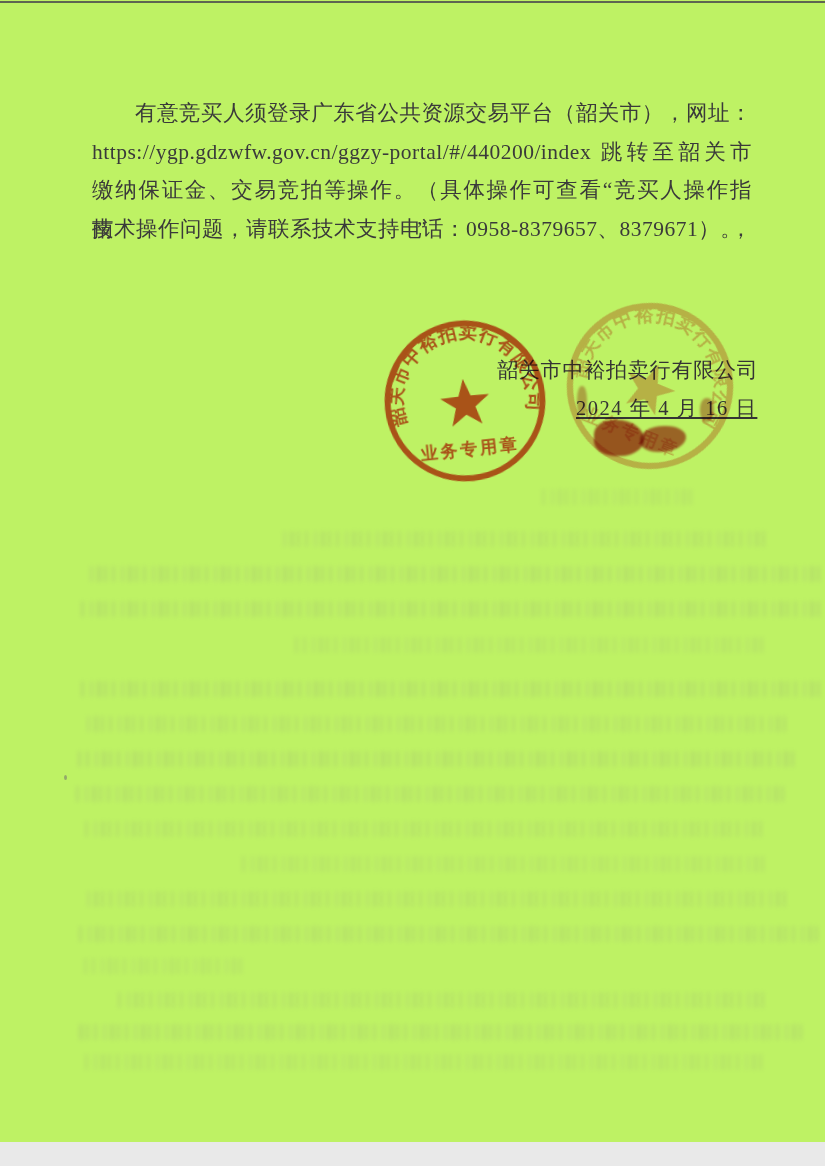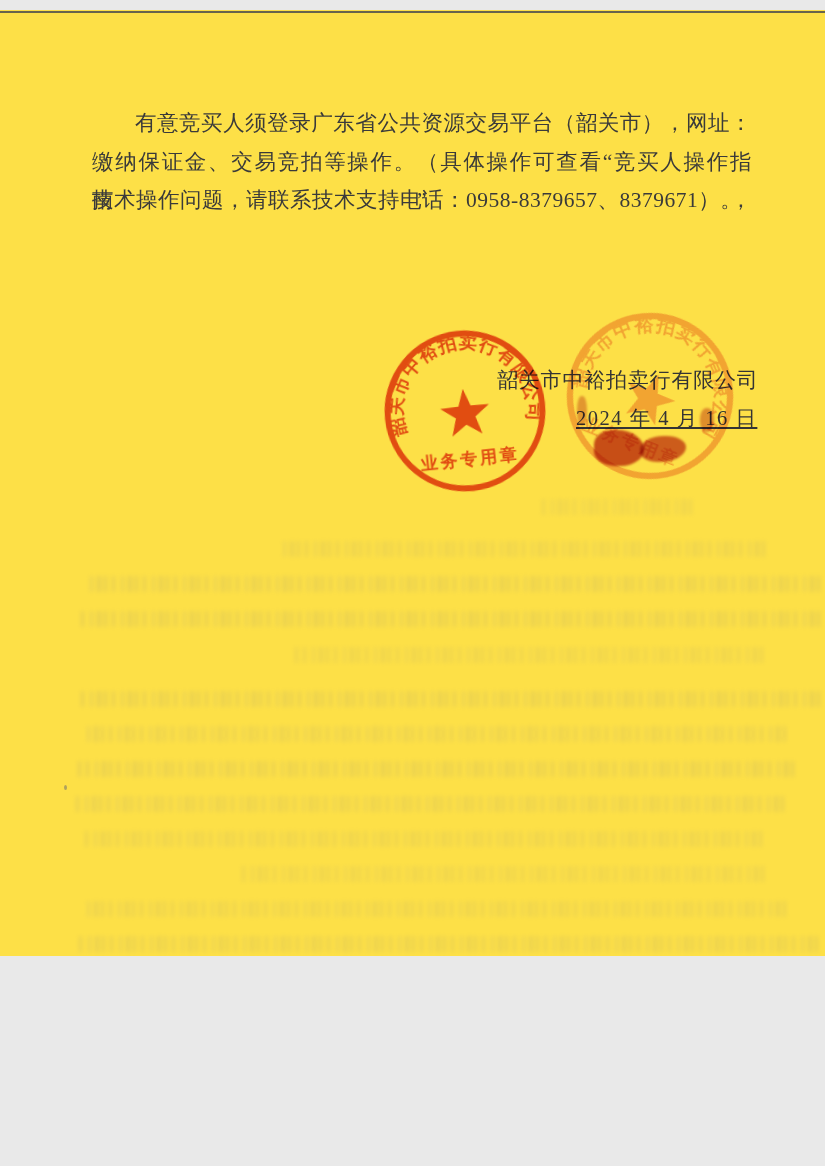--- a/index.html
+++ b/index.html
@@ -1,18 +1,18 @@
 <!DOCTYPE html>
 <html><head>
 <meta charset="utf-8">
 <style>
   html,body{margin:0;padding:0;background:#e9e9e9;}
   .page{
-    position:relative;width:825px;height:946px;margin:10px auto;
-    background:#fde047;overflow:hidden;
+    position:relative;width:825px;height:1142px;margin:0 auto;
+    background:#bef264;overflow:hidden;
     font-family:"Liberation Serif","DejaVu Serif",serif;
   }
   
   .edge-top{position:absolute;top:1px;left:0;width:825px;height:2px;background:#4d4d4d;opacity:.85;}
   .edge-bottom{position:absolute;top:1162px;left:0;width:64px;height:2px;background:#474747;opacity:.9;}
   .speck{position:absolute;left:64px;top:775px;width:3px;height:5px;background:#6f6f6f;opacity:.55;border-radius:50%;}
 
   
   .notice{
     position:absolute;left:92px;top:94px;width:660px;
@@ -63,20 +63,21 @@
 </head>
 <body>
 
 <div class="page">
 
   <div class="edge-top"></div>
 
   <div class="notice">
 
   <div class="nline">有意竞买人须登录广东省公共资源交易平台（韶关市），网址：</div>
+      <div class="nline">https://ygp.gdzwfw.gov.cn/ggzy-portal/#/440200/index 跳转至韶关市</div>
       <div class="nline">缴纳保证金、交易竞拍等操作。（具体操作可查看“竞买人操作指南”，</div>
       <div class="nline">技术操作问题，请联系技术支持电话：0958-8379657、8379671）。</div>
     </div>
 
   <div class="sig-company">韶关市中裕拍卖行有限公司</div>
   <div class="sig-date">2024 年 4 月 16 日</div>
 
   <div class="stamp stamp-left">
     <svg viewBox="0 0 200 200">
       <circle cx="100" cy="100" r="90" fill="none" stroke="#e14a2e" stroke-width="7"></circle>

